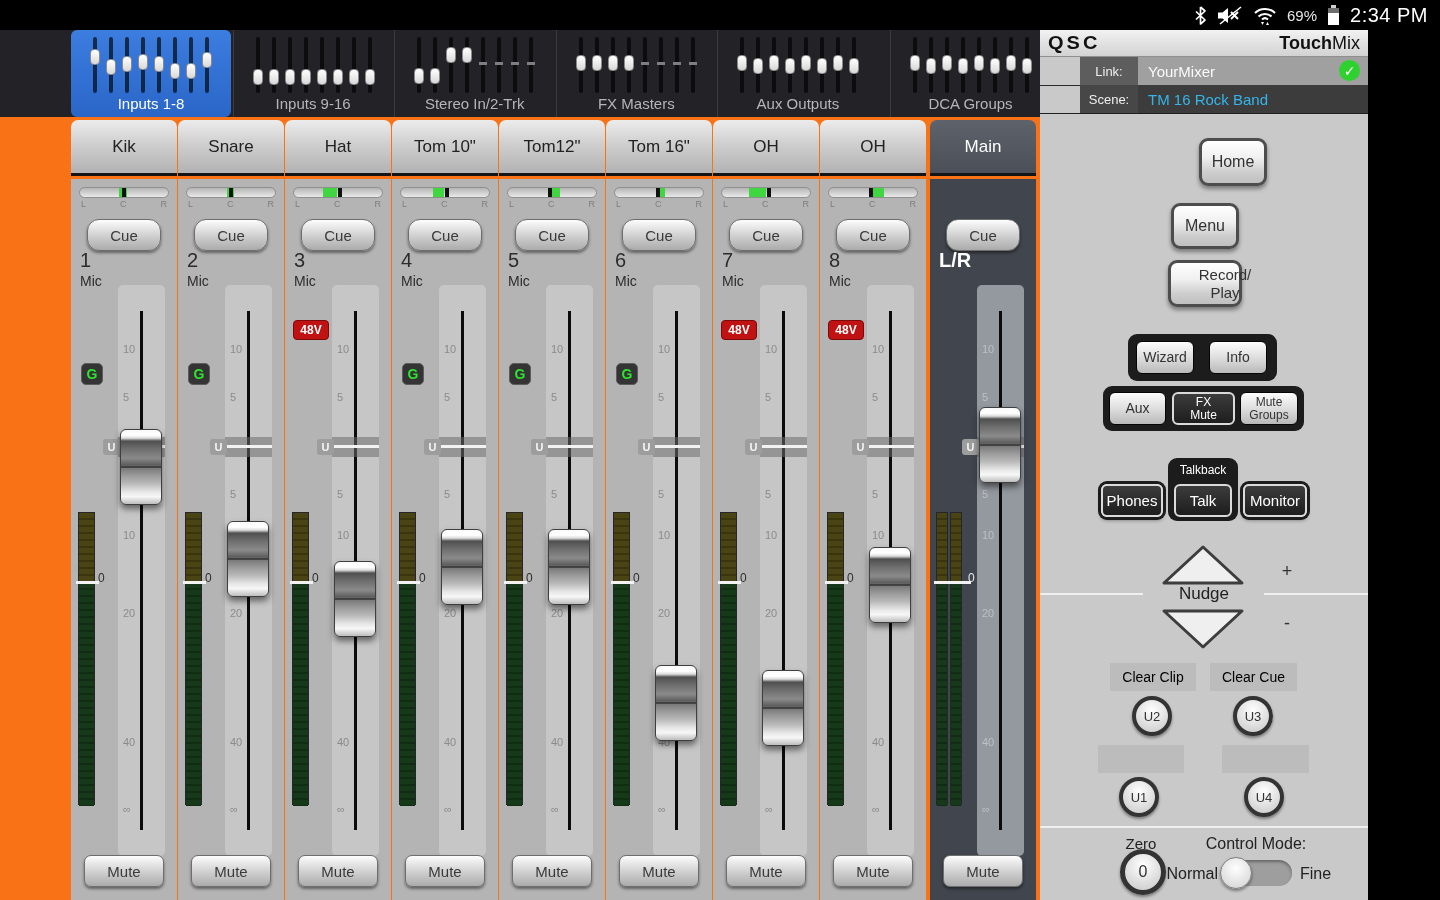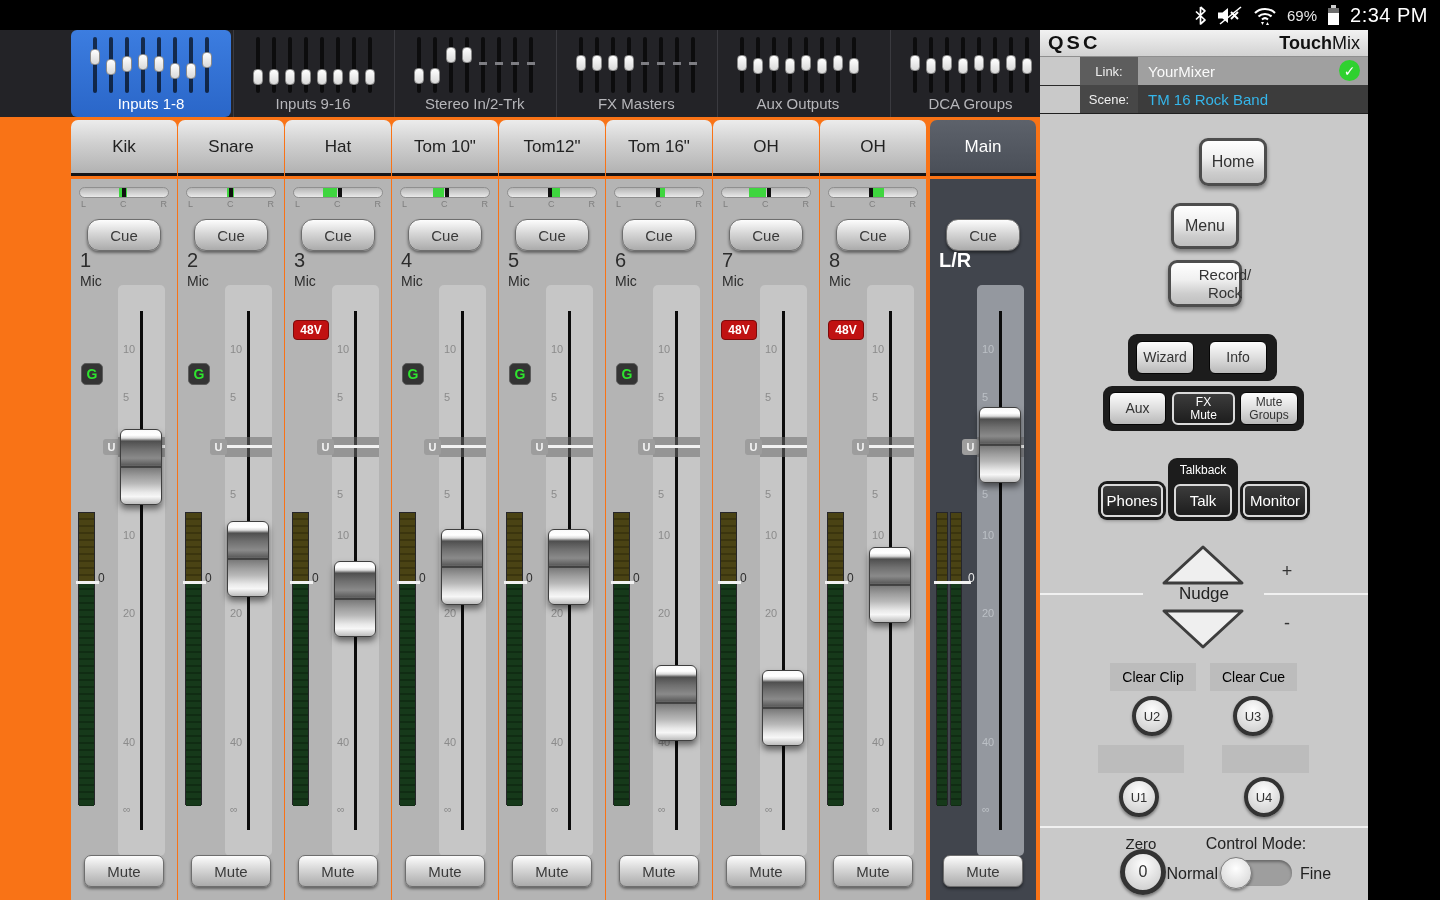--- a/index.html
+++ b/index.html
@@ -724,21 +724,21 @@
 
     <div id="rpcontent">
       <div class="btn3d" style="left:131px;top:25px;width:68px;height:48px;margin-left:28px;">
           <span>Home</span>
         </div>
       <div class="btn3d" style="left:131px;top:90px;width:68px;height:46px;">
           <span>Menu</span>
         </div>
       <div class="btn3d" style="left:128px;top:147px;width:74px;height:47px;font-size:15px;padding-left:40px;">
         <span>Record/</span>
-        <span>Rock</span>
+        <span>Play</span>
       </div>
 
       <div class="tray" style="left:88px;top:221px;width:149px;height:47px;"></div>
       <div class="tray" style="left:63px;top:273px;width:201px;height:45px;"></div>
       <div class="btn-flat" style="left:96px;top:228px;width:58px;height:33px;">
           <span>Wizard</span>
         </div>
       <div class="btn-flat" style="left:169px;top:228px;width:58px;height:33px;">
           <span>Info</span>
         </div>

